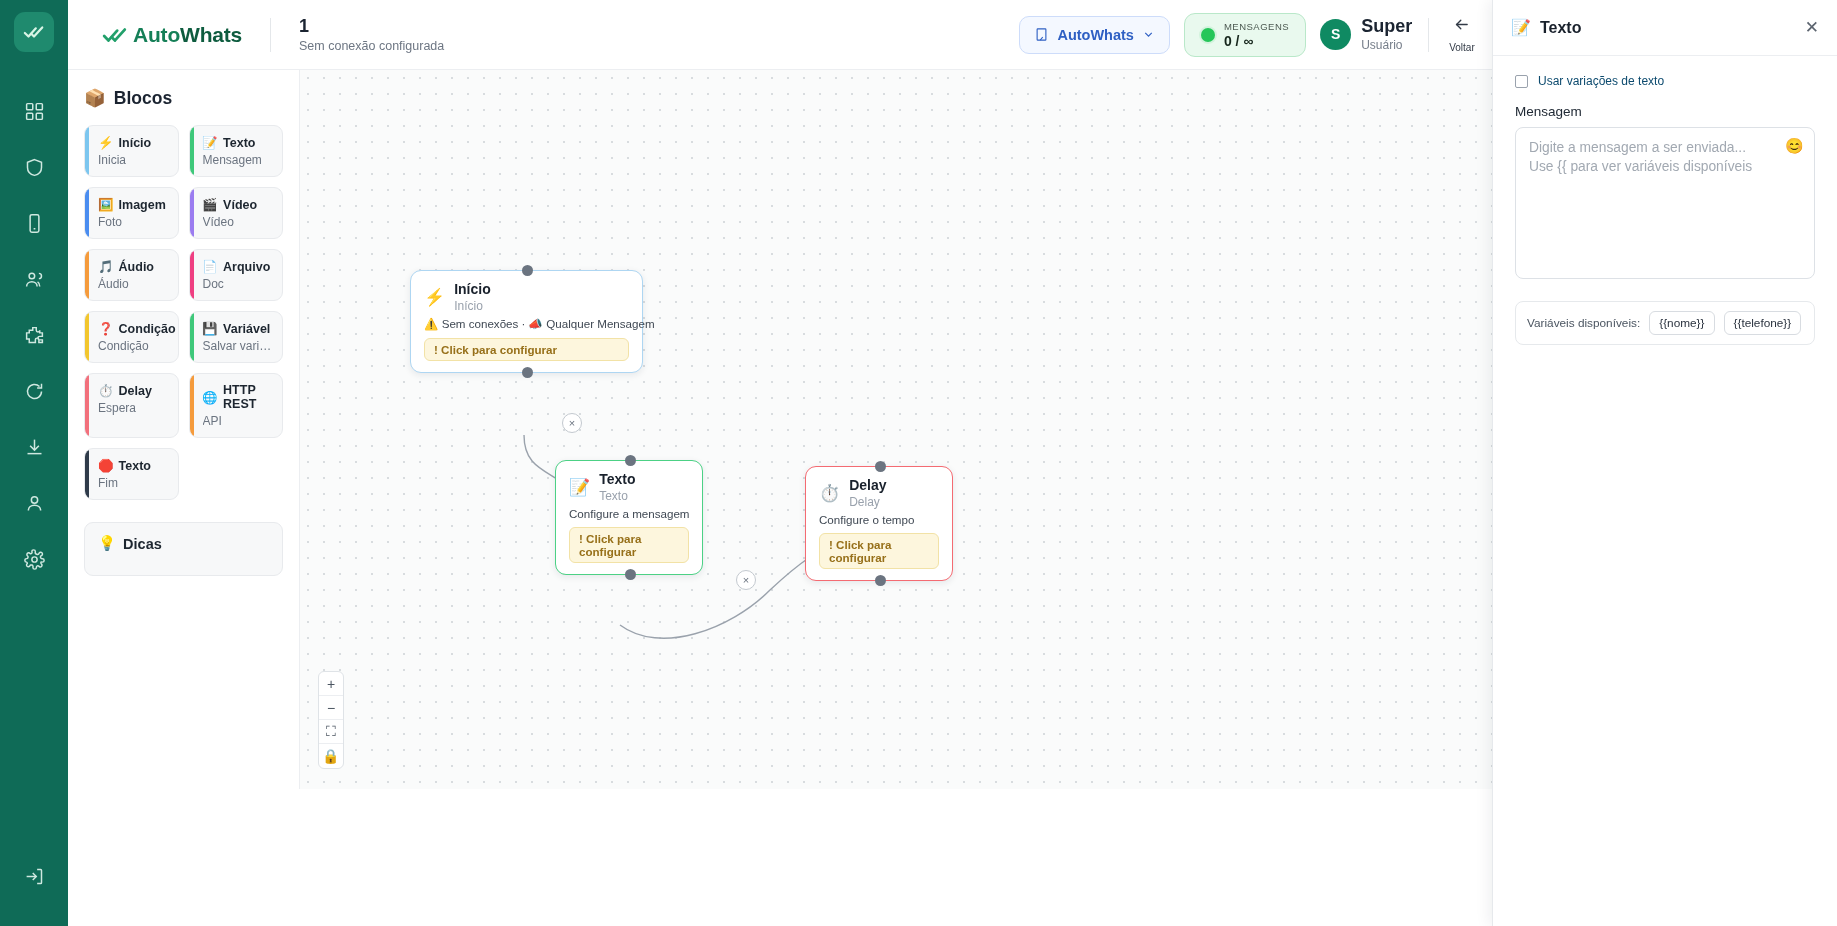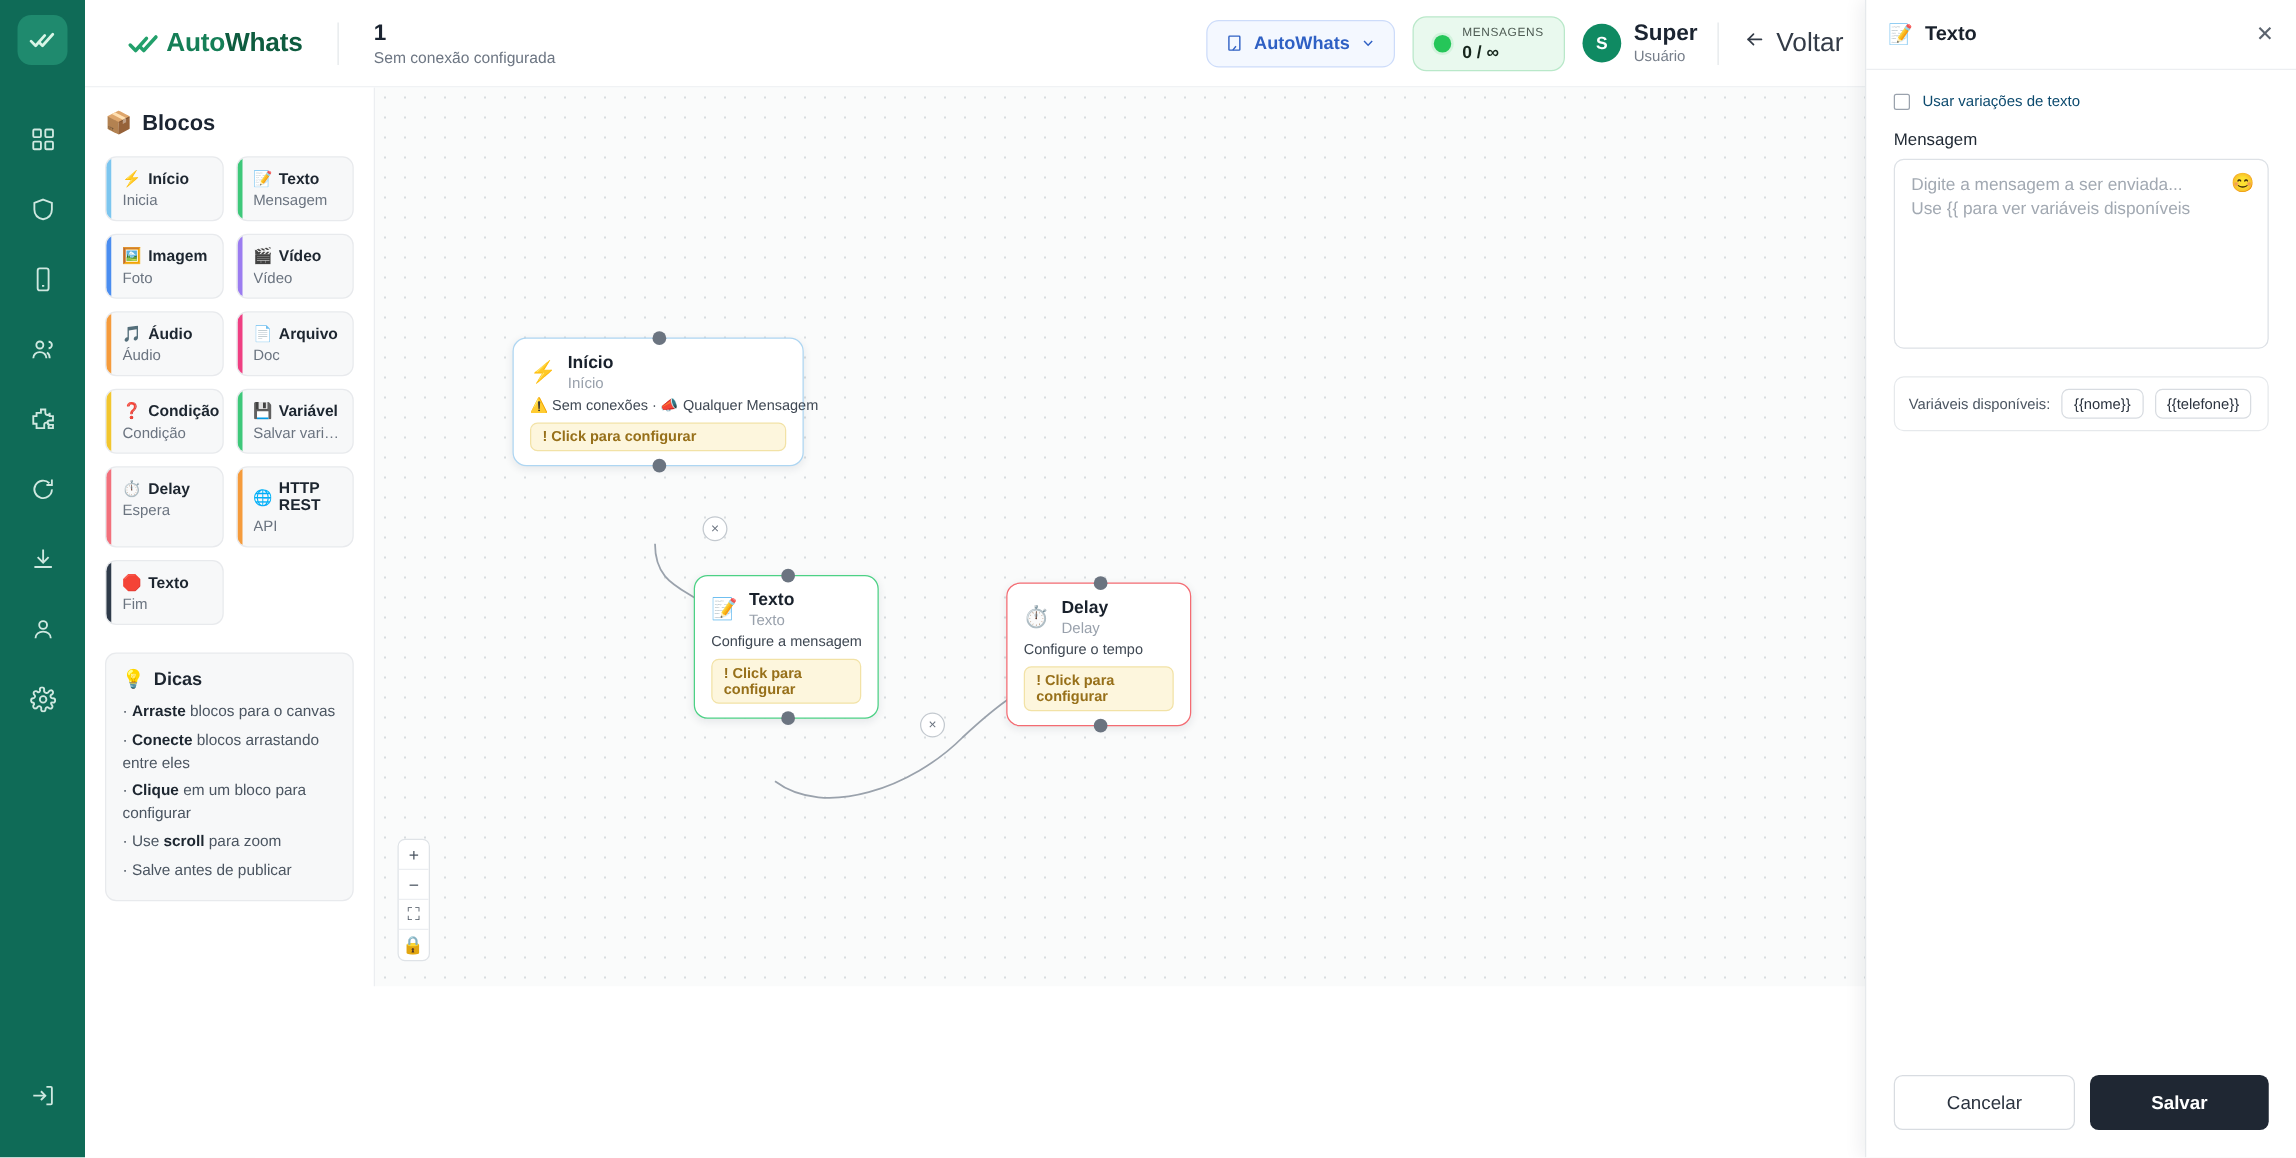--- a/index.html
+++ b/index.html
@@ -56,22 +56,22 @@
   .dot-green { width: 14px; height: 14px; border-radius: 50%; background: #25c659; box-shadow: 0 0 0 2px #d3f3dd; }
   .msgs-label { font-size: 9.5px; letter-spacing: .5px; color: #4d5a52; text-transform: uppercase; }
   .msgs-count { font-size: 14px; font-weight: 700; color: #16261c; margin-top: 1px; }
   .avatar {
     width: 31px; height: 31px; border-radius: 50%; background: #0f8a62; color: #fff;
     display: flex; align-items: center; justify-content: center; font-size: 14px; font-weight: 700;
   }
   .user-name { font-size: 18px; font-weight: 700; color: #1b2431; line-height: 1.1; }
   .user-role { font-size: 12px; color: #767e8a; margin-top: 2px; }
   .btn-plain {
-    display: flex; gap: 9px; font-size: 21px; color: #333b47;
-    cursor: pointer; padding: 0 4px;
+    display: flex; align-items: center; gap: 9px; font-size: 10px; color: #333b47;
+    cursor: pointer; padding: 0 4px; flex-direction: column;
   }
   .badge-draft {
     display: flex; align-items: center; gap: 8px; height: 36px; padding: 0 16px;
     background: #f1f2f4; border-radius: 18px; font-size: 14.5px; font-weight: 700; color: #2b333f; cursor: pointer;
   }
   .btn-activate {
     display: flex; align-items: center; gap: 9px; height: 38px; padding: 0 20px;
     background: #ddf6e2; border-radius: 19px; font-size: 14.5px; font-weight: 600; color: #1d6b3c; cursor: pointer;
   }
   .btn-purple {
@@ -410,27 +410,20 @@
           </div>
           <div class="block-sub">Fim</div>
         </div>
       </div>
 
     <div id="tips">
       <div class="tips-title">
         <span>💡</span>
         <span>Dicas</span>
       </div>
-      <div id="tips-list">
-          <div class="tip-line">· <b>Arraste</b> blocos para o canvas</div>
-          <div class="tip-line">· <b>Conecte</b> blocos arrastando entre eles</div>
-          <div class="tip-line">· <b>Clique</b> em um bloco para configurar</div>
-          <div class="tip-line">· Use <b>scroll</b> para zoom</div>
-          <div class="tip-line">· Salve antes de publicar</div>
-        </div>
     </div>
   </div>
 
   <div id="canvas">
     <svg style="position:absolute;inset:0;width:100%;height:100%;pointer-events:none">
       <path d="M224 365 C 224 400, 250 400, 272 420 C 295 440, 310 452, 320 460" stroke="#9aa2ac" stroke-width="1.4" fill="none"></path>
       <path d="M320 555 C 360 585, 430 560, 470 520 C 500 492, 520 478, 548 468" stroke="#9aa2ac" stroke-width="1.4" fill="none"></path>
     </svg>
 
     <div class="node" id="node-inicio" style="left:110px; top:200px; width:233px; border:1.6px solid #aed6f2;">
@@ -507,19 +500,15 @@
         <span class="ta-emoji">😊</span>
       </div>
 
       <div class="vars-box">
         <span class="vars-label">Variáveis disponíveis:</span>
         <span class="var-chip">{{nome}}</span>
         <span class="var-chip">{{telefone}}</span>
       </div>
     </div>
 
-    <div class="panel-foot">
-      <button class="btn-cancel">Cancelar</button>
-      <button class="btn-save">Salvar</button>
-    </div>
   </div>
 
 </div>
 
 </body></html>

